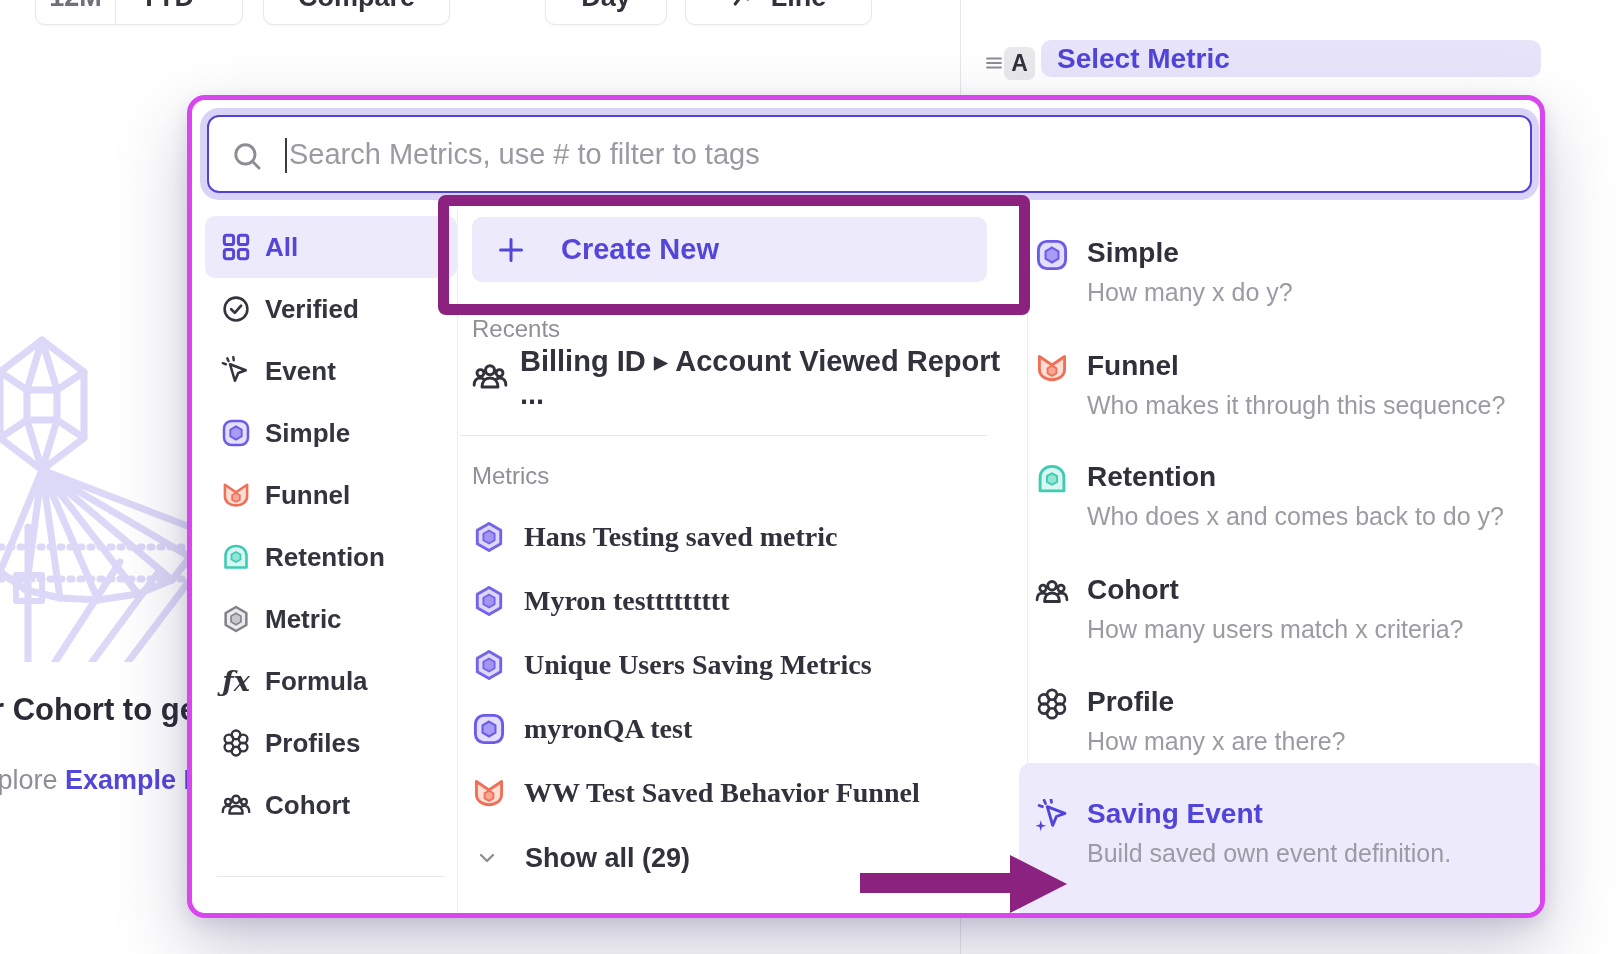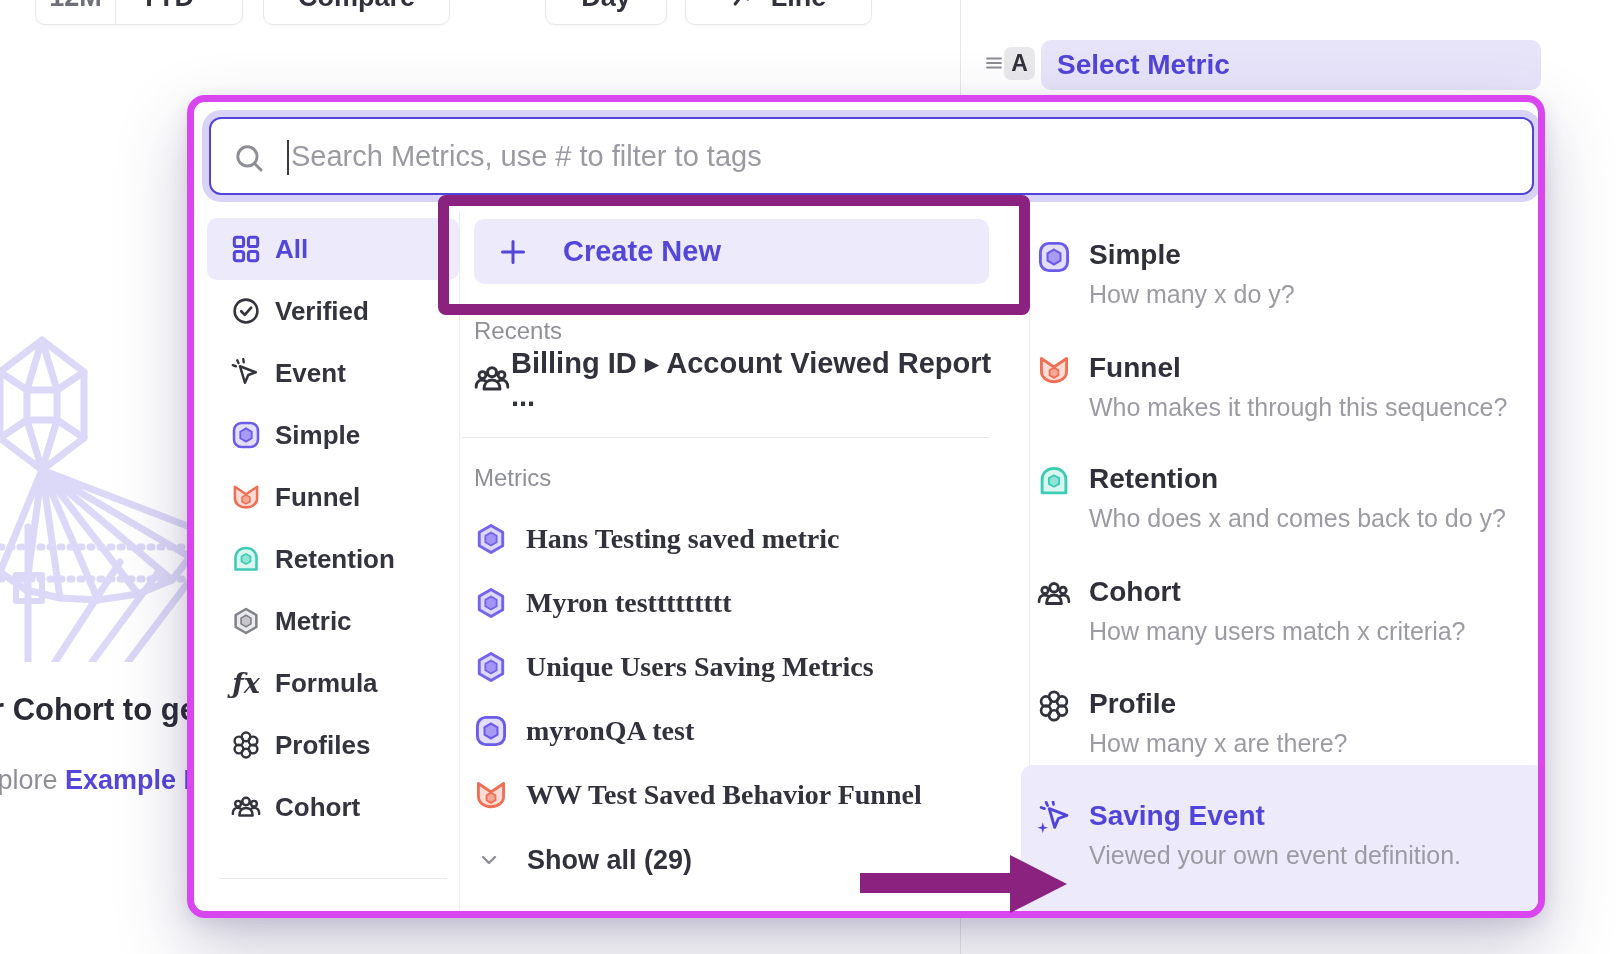--- a/index.html
+++ b/index.html
@@ -18,69 +18,69 @@
   .seg.second { width:126px; }
   .chev-sm { width:16px; height:16px; color:#8d8d95; }
 
   .panel-divider { position:absolute; left:960px; top:0; width:1px; height:954px; background:#e7e7ea; }
 
   
   .drag-icon { position:absolute; left:984px; top:53px; width:20px; height:20px; color:#8d8d95; }
   .series-chip { position:absolute; left:1004px; top:47px; width:31px; height:33px;
     background:#e9e9ec; border-radius:7px; display:flex; align-items:center; justify-content:center;
     font-size:23px; font-weight:700; color:#32323c; }
-  .metric-pill { position:absolute; left:1041px; top:40px; width:500px; height:50px;
+  .metric-pill { position:absolute; left:1041px; top:40px; width:500px; height:37px;
     background:#e7e4fa; border-radius:10px; display:flex; align-items:center;
     padding-left:16px; font-size:28px; font-weight:600; color:#5144d8; }
 
   
   .wireframe { position:absolute; left:0; top:332px; width:190px; height:330px; }
   .headline { position:absolute; left:-8px; top:692px; font-size:31px; font-weight:700;
     color:#2b2b35; white-space:nowrap; }
   .explore-line { position:absolute; left:-16px; top:765px; font-size:27px; color:#8f8f98; white-space:nowrap; }
   .explore-line .link { color:#5346d9; font-weight:600; }
 
   
   .modal { position:absolute; left:187px; top:95px; width:1358px; height:823px;
     background:#fff; border-radius:18px; overflow:hidden; z-index:10;
-    border:7px solid #d946ef;
+    border:5px solid #d946ef;
     box-shadow:0 30px 70px rgba(50,45,100,.25), 0 6px 18px rgba(50,45,100,.12); }
 
   .search-box { position:absolute; left:15px; top:15px; width:1325px; height:78px;
     background:#fff; border:2px solid #5143d9; border-radius:12px;
     box-shadow:0 0 0 7px #d9d4f7; display:flex; align-items:center; }
   .search-icon { position:absolute; left:22px; top:23px; width:32px; height:32px; color:#8d8d95; }
   .search-input { position:absolute; left:80px; top:4px; width:1230px; height:66px; border:none;
     outline:none; font-size:29px; color:#32323c; font-family:inherit; background:transparent; }
   .search-input::placeholder { color:#9a9aa2; }
   .caret { position:absolute; left:76px; top:21px; width:2px; height:35px; background:#3a3a42; }
 
   .vdiv { position:absolute; top:110px; bottom:0; width:1px; background:#ededf0; }
 
   
   .sidebar { position:absolute; left:13px; top:116px; width:252px; }
-  .srow { height:62px; display:flex; align-items:center; gap:14px; padding-left:24px;
+  .srow { height:62px; display:flex; align-items:center; gap:14px; padding-left:16px;
     border-radius:10px; font-size:26px; font-weight:600; color:#34343e; cursor:pointer; }
   .srow.sel { background:#edeafb; color:#5346d9; }
   .srow .ic { width:30px; height:30px; flex:none; }
   .sdiv { height:1px; background:#e9e9ec; margin:40px 12px 22px 12px; }
   .formula-glyph { width:30px; text-align:center; font-family:"DejaVu Serif",serif;
     font-style:italic; font-size:27px; font-weight:600; }
 
   
   .create-btn { position:absolute; left:280px; top:117px; width:515px; height:65px;
     background:#edeafb; border:none; border-radius:10px; display:flex; align-items:center;
     gap:35px; padding-left:24px; font-size:29px; font-weight:600; color:#5346d9;
     font-family:inherit; cursor:pointer; }
   .create-btn .ic { width:30px; height:30px; }
   .sect-label { position:absolute; left:280px; font-size:24px; color:#8f8f98; }
   .recents-label { top:215px; }
   .metrics-label { top:362px; }
   .recent-row { position:absolute; left:280px; top:252px; height:50px; width:545px;
-    display:flex; align-items:center; gap:1px; font-size:29px; font-weight:600;
+    display:flex; align-items:center; gap:12px; font-size:29px; font-weight:600;
     color:#32323c; cursor:pointer; }
   .recent-row .ic { width:36px; height:36px; flex:none; }
   .hdiv { position:absolute; left:268px; top:335px; width:527px; height:1px; background:#e9e9ec; }
   .metric-list { position:absolute; left:280px; top:405px; width:550px;font-family:Liberation Serif, serif; }
   .mrow { height:64px; display:flex; align-items:center; gap:18px; font-size:28px;
     font-weight:600; color:#32323c; cursor:pointer; white-space:nowrap; }
   .mrow .ic { width:34px; height:34px; flex:none; }
   .show-all { position:absolute; left:283px; top:738px; height:40px; display:flex;
     align-items:center; gap:26px; font-size:27px; font-weight:600; color:#32323c; cursor:pointer; }
   .show-all .ic { width:24px; height:24px; color:#8e8e96; }
@@ -433,21 +433,21 @@
           <use href="#sym-profiles"></use>
         </svg>
       <div class="tt">Profile</div>
       <div class="td">How many x are there?</div>
     </div>
     <div class="tcard custom t-custom">
       <svg class="ic" style="color:#5144d8">
           <use href="#sym-custom-event"></use>
         </svg>
       <div class="tt">Saving Event</div>
-      <div class="td">Viewed your own event definition.</div>
+      <div class="td">Build saved own event definition.</div>
     </div>
 
   </div>
 
   <div class="anno-rect"></div>
   <svg class="anno-arrow" viewBox="0 0 210 80">
     <rect x="0" y="33" width="152" height="20" fill="#8b2280"></rect>
     <polygon points="150,15 207,44 150,73" fill="#8b2280"></polygon>
   </svg>
 

